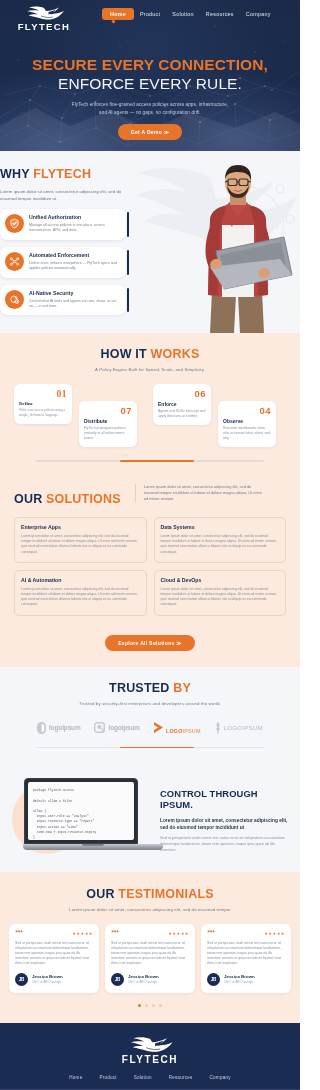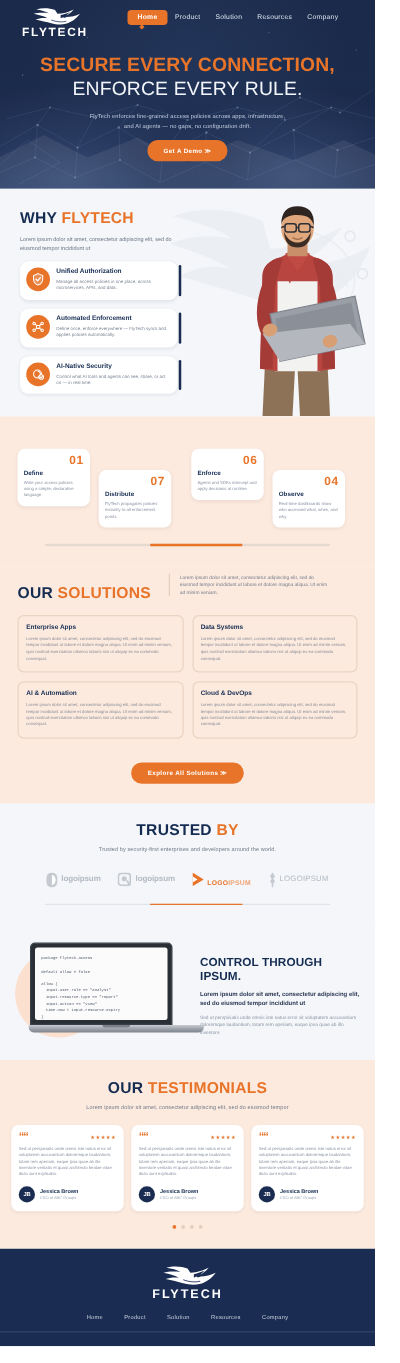--- a/index.html
+++ b/index.html
@@ -43,21 +43,21 @@
     padding:3px 6px; cursor:pointer; white-space:nowrap;
   }
   .nav-link.active {
     background:#e8742a; color:#fff; border-radius:3px; font-weight:bold;
     padding:3px 8px; position:relative;
   }
   .nav-link.active:after{
     content:""; position:absolute; left:10px; bottom:-3px;
     width:3px; height:3px; background:#e8742a; transform:rotate(45deg);
   }
-  .hero-body { position:relative; z-index:4; text-align:center; margin-top:12px; }
+  .hero-body { position:relative; z-index:4; text-align:center; margin-top:24px; }
   .hero-h1 {
     color:#e8742a; font-size:15.5px; font-weight:bold; letter-spacing:.1px; line-height:18px;
   }
   .hero-h2 {
     color:#f2f5f9; font-size:15.5px; font-weight:normal; letter-spacing:.1px; line-height:18px;
     margin-top:1px;
   }
   .hero-sub {
     color:#c3cfe0; font-size:4.6px; line-height:7.5px; margin-top:8px; letter-spacing:.1px;
   }
@@ -68,21 +68,21 @@
     padding:5px 13px; border-radius:10px; margin-top:8px; cursor:pointer;
     font-family:"Liberation Sans", sans-serif;
   }
 
   
   .why {
     position:relative; background:#f4f6f9; padding:16px 0 18px 0; overflow:hidden;
     min-height:172px;
   }
   .why-wing { position:absolute; right:0px; top:4px; width:170px; height:120px; opacity:.5; }
-  .why-inner { position:relative; z-index:3; padding-left:16px; width:168px; }
+  .why-inner { position:relative; z-index:3; padding-left:0; width:168px; }
   .h2-title { font-size:12.5px; font-weight:bold; letter-spacing:.2px; color:#152c52; }
   .h2-title .accent { color:#e8742a; }
   .why-desc { font-size:4.4px; line-height:7px; color:#6b7687; margin-top:7px; width:128px; }
   .fcard {
     position:relative; display:flex; align-items:flex-start; gap:5px;
     background:#fff; border-radius:7px; padding:5px 7px 6px 5px;
     margin-top:7px; width:126px; min-height:28px;
     box-shadow:0 1px 3px rgba(20,40,80,.09);
   }
   .fcard:after{
@@ -385,23 +385,27 @@
         <path d="M40 92 L101 79 L107 108 L47 121 Z" fill="#8b9098"></path>
         <path d="M30 104 L44 126 L112 112 L100 96 Z" fill="#b4b8be"></path>
       </g>
 
       <ellipse cx="36" cy="101" rx="6" ry="5" fill="#d89f74" transform="rotate(-18 36 101)"></ellipse>
       <ellipse cx="84" cy="110" rx="6" ry="5" fill="#d89f74" transform="rotate(-18 84 110)"></ellipse>
     </svg>
   </section>
 
   <section class="how">
+    <div class="center">
+      <div class="h2-title"><span>HOW IT </span><span class="accent">WORKS</span></div>
+      <div class="sec-sub">A Policy Engine Built for Speed, Scale, and Simplicity.</div>
+    </div>
 
     <div class="steps">
-      <div class="step" style="left:14px; top:0px;">
+      <div class="step" style="left:14px; top:0px;font-family:Liberation Serif, serif;">
         <div class="num">01</div>
         <div class="st">Define</div>
         <div class="sx">Write your access policies using a simple, declarative language.</div>
       </div>
       <div class="step" style="left:79px; top:17px;">
         <div class="num">07</div>
         <div class="st">Distribute</div>
         <div class="sx">FlyTech propagates policies instantly to all enforcement points.</div>
       </div>
       <div class="step" style="left:153px; top:0px;">

